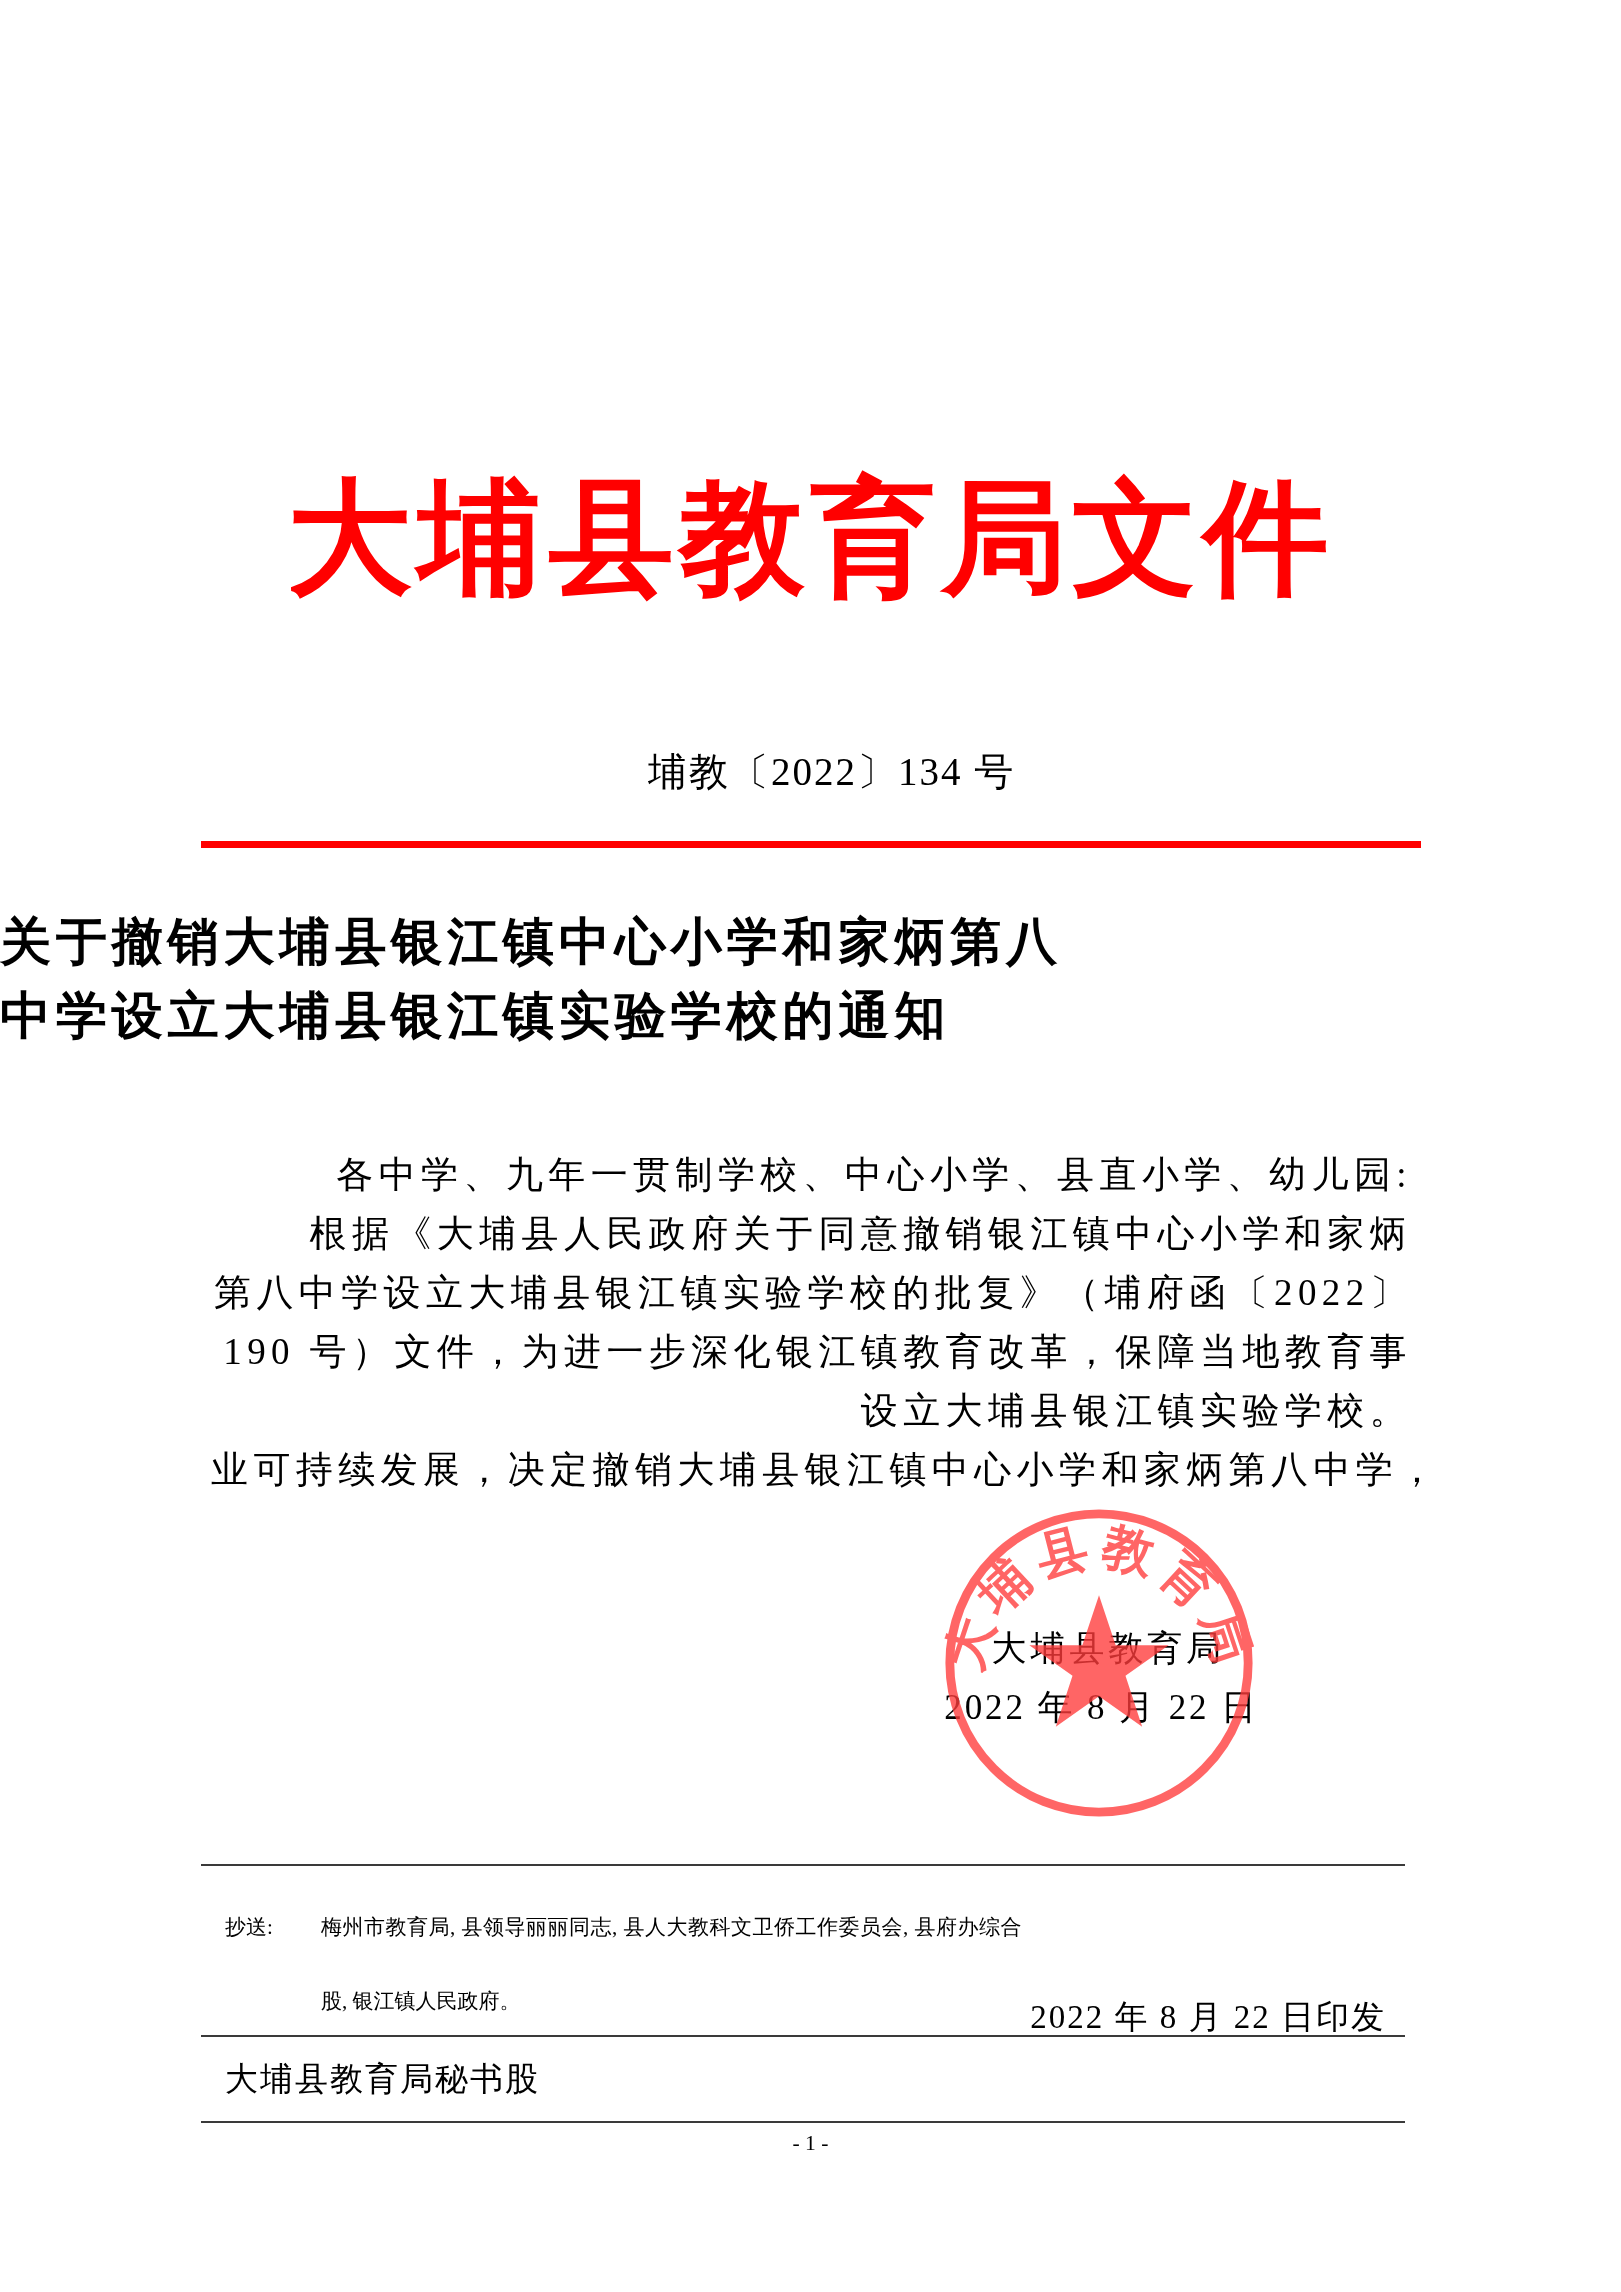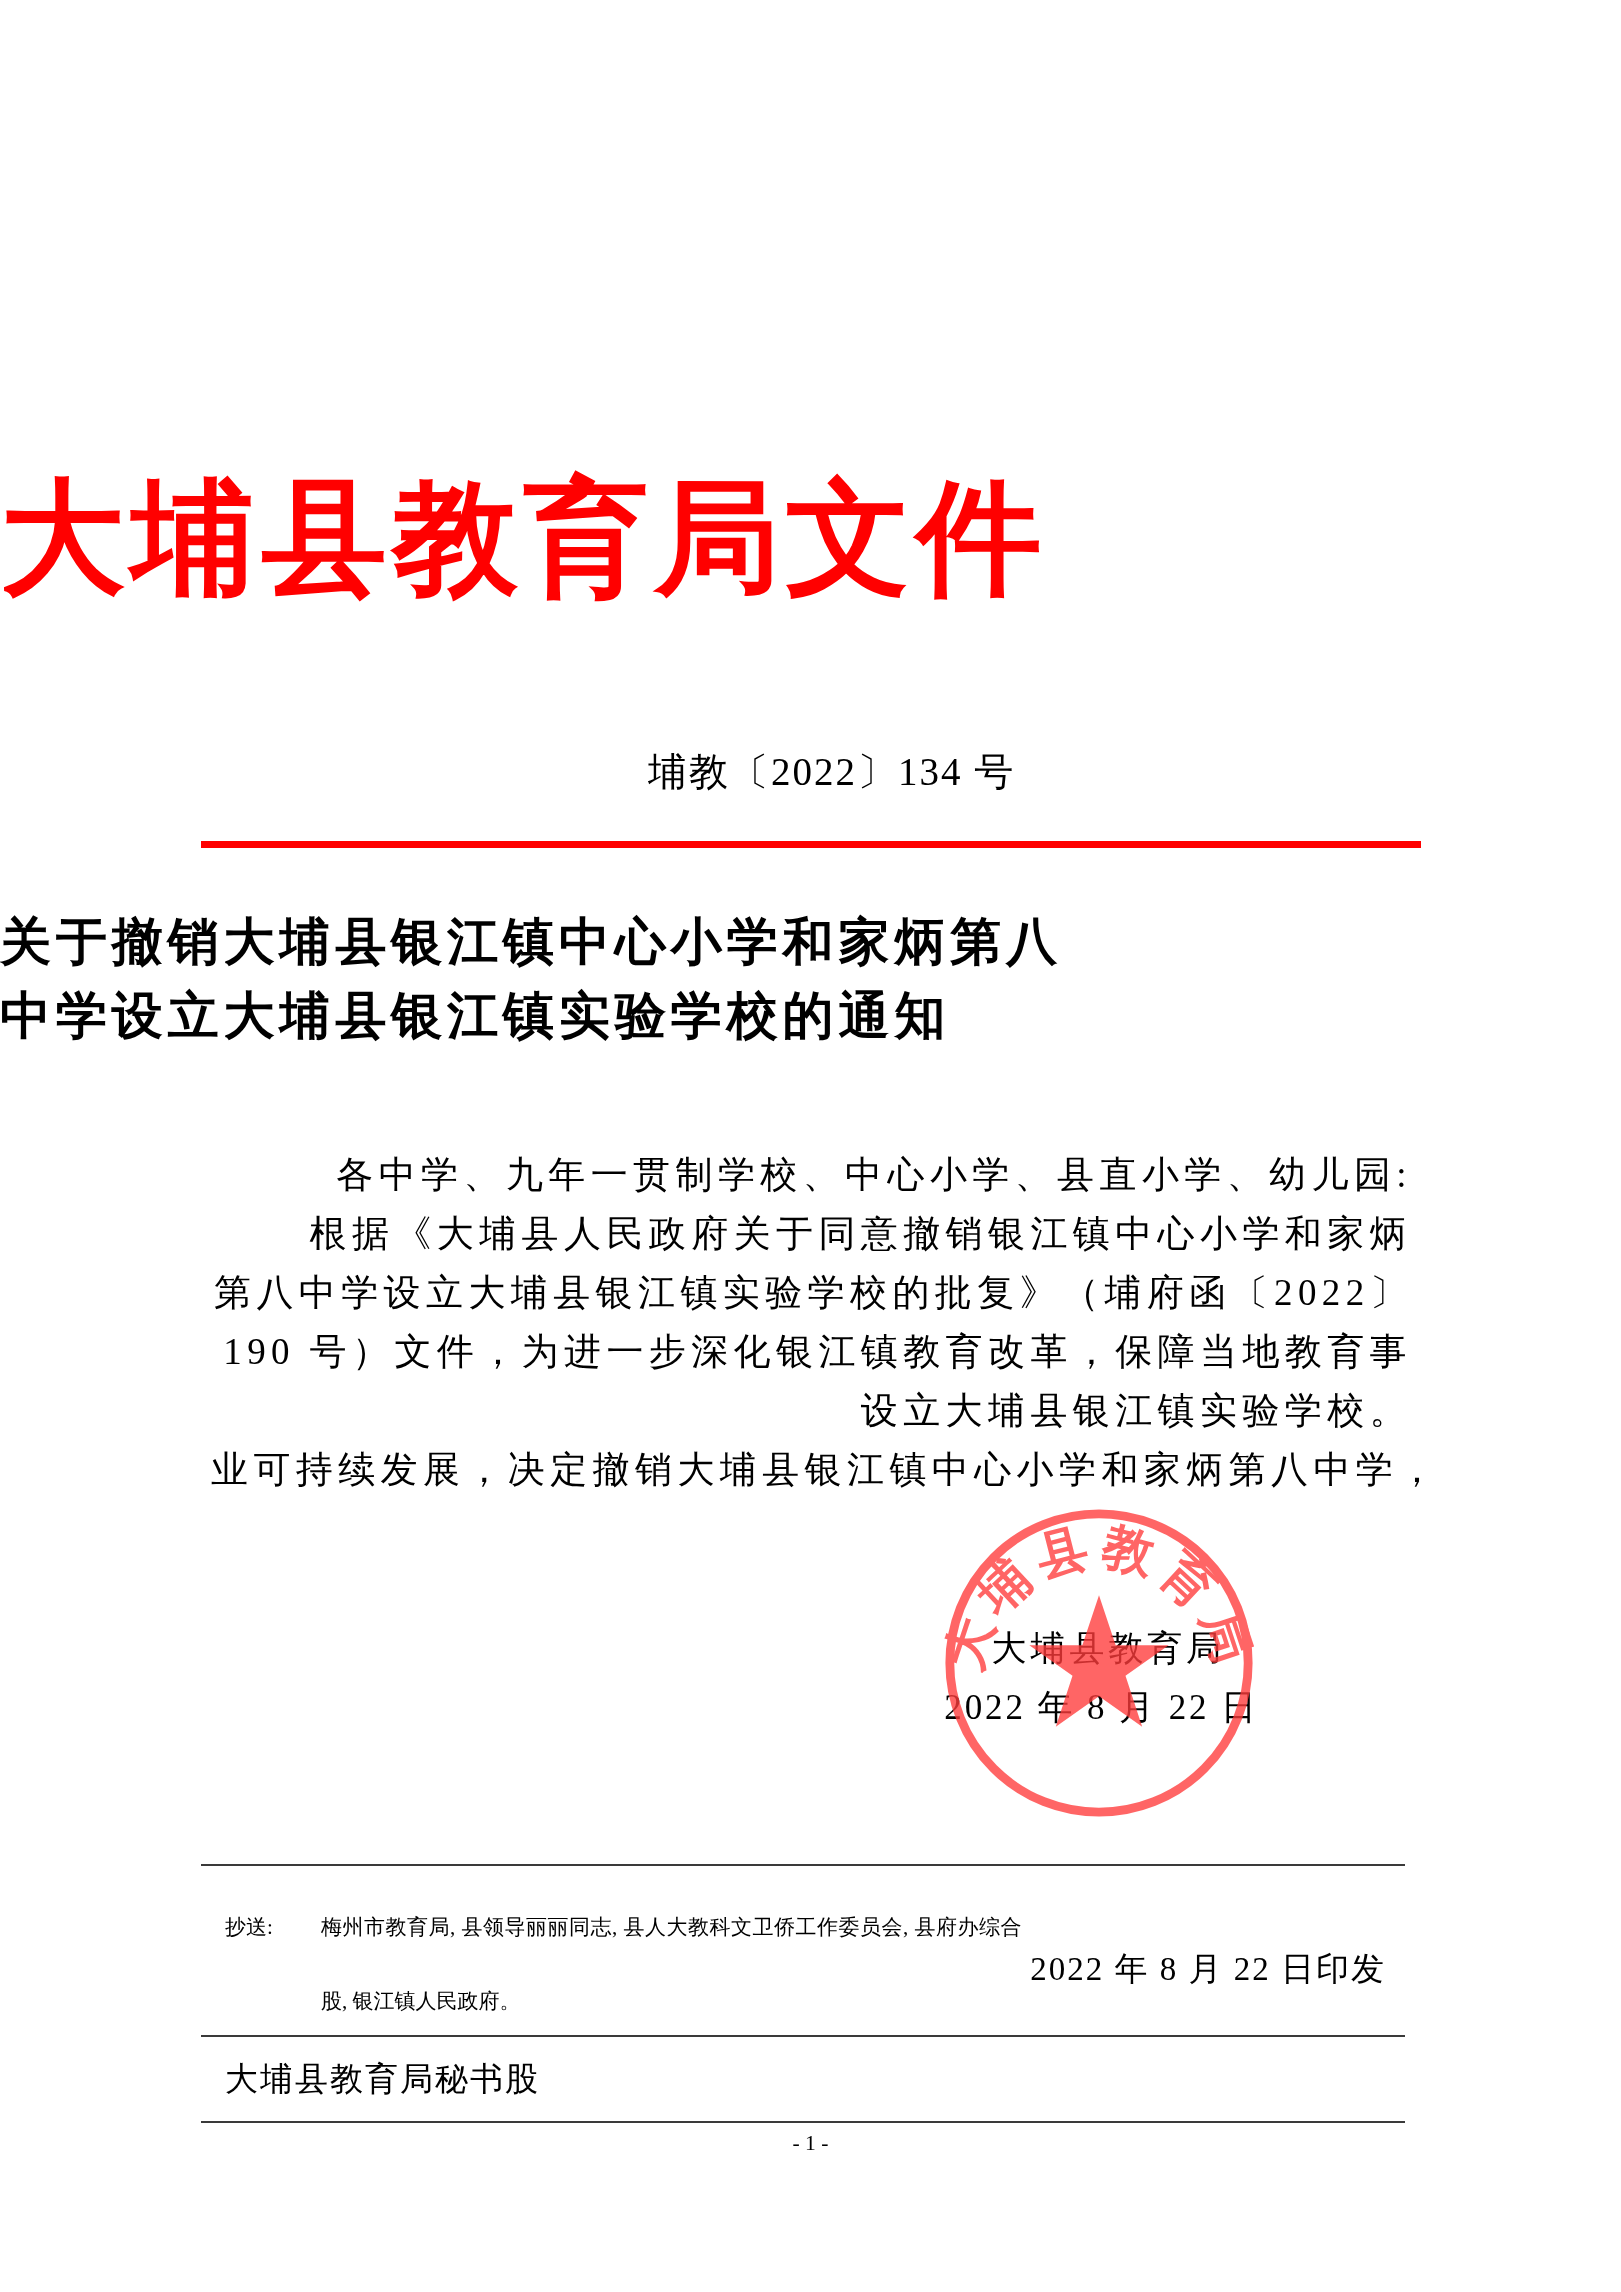--- a/index.html
+++ b/index.html
@@ -15,21 +15,21 @@
       font-family: "Liberation Serif", "DejaVu Serif", serif;
       color: #000000;
     }
     .abs { position: absolute; }
 
     
     .masthead {
       left: 0;
       width: 1621px;
       top: 459px;
-      text-align: left;
+      text-align: center;
       font-family: "DejaVu Serif", "Liberation Serif", serif;
       font-weight: bold;
       font-size: 125px;
       line-height: 157px;
       letter-spacing: 5.9px;
       color: #ff0000;
       white-space: nowrap;
     }
 
     
@@ -134,21 +134,21 @@
     .issuer {
       left: 225px;
       top: 2058px;
       font-size: 33px;
       line-height: 43px;
       letter-spacing: 2px;
       white-space: nowrap;
     }
     .issue-date {
       right: 235px;
-      top: 1948px;
+      top: 1996px;
       font-size: 33px;
       line-height: 43px;
       letter-spacing: 2px;
       white-space: nowrap;
     }
     .page-number {
       left: 0;
       width: 1621px;
       top: 2131px;
       text-align: center;

